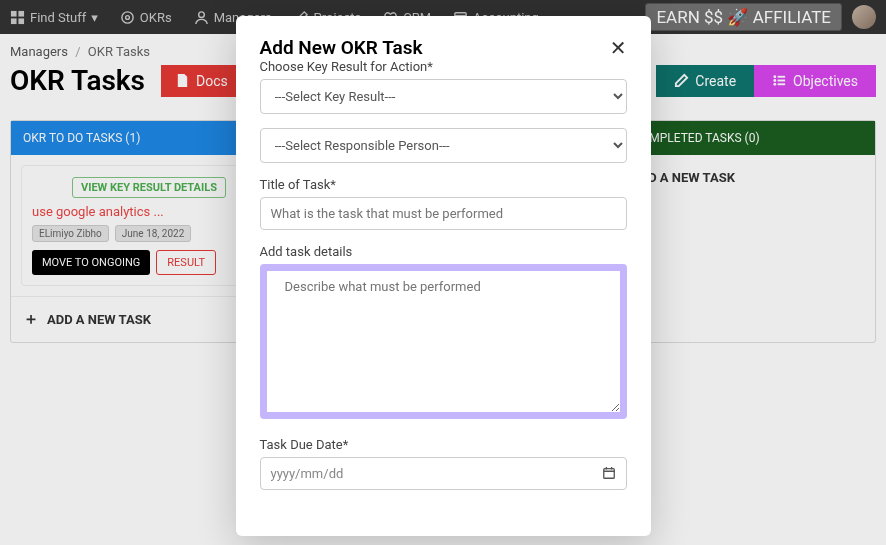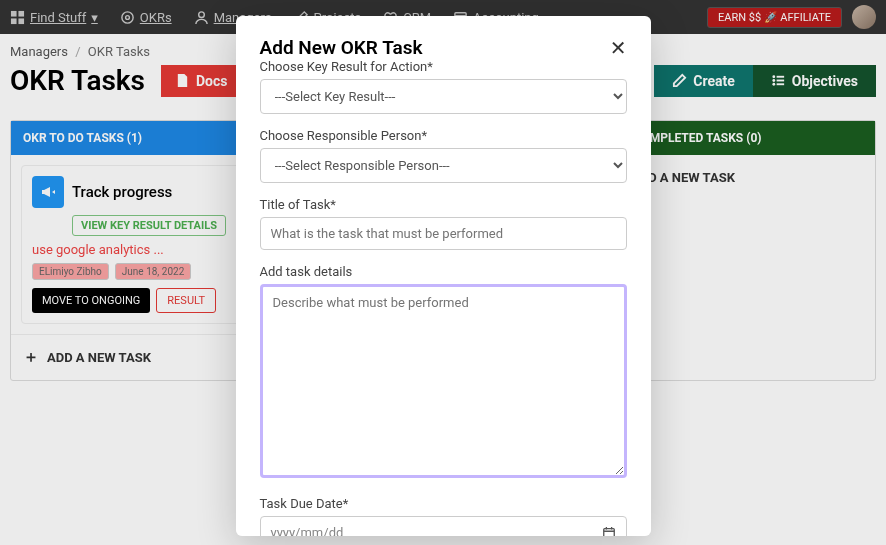--- a/index.html
+++ b/index.html
@@ -1,80 +1,80 @@
 <!DOCTYPE html>
 <html><head>
   <meta charset="utf-8">
   <style>
     * { box-sizing: border-box; margin: 0; padding: 0; font-family: -apple-system, BlinkMacSystemFont, "Segoe UI", Roboto, sans-serif; }
     body { width: 886px; height: 545px; background: #fff; position: relative; overflow: hidden; }
     
     
     .topnav { height: 34px; background: #333; display: flex; align-items: center; padding: 0 10px; color: #ccc; font-size: 13px; }
-    .topnav-left { display: flex; align-items: center; gap: 22px; text-decoration: underline; }
+    .topnav-left { display: flex; align-items: center; gap: 22px; }
     .topnav-item { display: flex; align-items: center; gap: 5px; cursor: pointer; }
     .topnav-right { margin-left: auto; display: flex; align-items: center; gap: 10px; }
-    .affiliate-btn { background: #b91c1c; border: 1px solid #555; padding: 3px 10px; border-radius: 3px; font-size: 11px; color: #fff; cursor: pointer; }
+    .affiliate-btn { background: #737373; border: 1px solid #555; padding: 3px 10px; border-radius: 3px; font-size: 17px; color: #fff; cursor: pointer; }
     .avatar { width: 24px; height: 24px; border-radius: 50%; background: linear-gradient(135deg,#c9b8a8,#8a7565); }
     
     
     .breadcrumb { padding: 10px 10px 5px; font-size: 13px; color: #666; }
     .breadcrumb a { color: #555; text-decoration: none; }
     .breadcrumb .sep { margin: 0 4px; color: #aaa; }
     
     
     .page-header { display: flex; align-items: center; padding: 0 10px 8px; gap: 6px; }
     .page-title { font-size: 28px; font-weight: 600; flex: 0 0 auto; margin-right: 10px; }
-    .btn { display: inline-flex; align-items: center; gap: 6px; padding: 8px 14px; font-size: 14px; font-weight: 700; border: none; cursor: pointer; color: #fff; }
+    .btn { display: inline-flex; align-items: center; gap: 6px; padding: 8px 14px; font-size: 14px; font-weight: 400; border: none; cursor: pointer; color: #fff; }
     .btn-docs { background: #e53935; }
     .btn-video { background: #4caf50; }
     .btn-google { background: #fff; border: 1px solid #ccc; width: 32px; height: 33px; padding: 0; display: inline-flex; justify-content: center; align-items: center; }
     .header-right { margin-left: auto; display: flex; }
     .btn-create { background: #0f766e; padding: 8px 18px; }
-    .btn-objectives { background: #14532d; padding: 8px 18px; }
+    .btn-objectives { background: #d946ef; padding: 8px 18px; }
     
     
     .columns { display: flex; gap: 10px; padding: 15px 10px; }
     .col { flex: 1; border: 1px solid #ddd; border-radius: 3px; min-height: 200px; background: #fff; }
-    .col-header { padding: 10px 12px; color: #fff; font-size: 12px; font-weight: 700; display: flex; align-items: center; justify-content: space-between; }
+    .col-header { padding: 10px 12px; color: #fff; font-size: 12px; font-weight: 400; display: flex; align-items: center; justify-content: space-between; }
     .col-header.todo { background: #1e88e5; }
     .col-header.ongoing { background: #9c27b0; }
     .col-header.completed { background: #1b5e20; }
     .badge-wrap { display: flex; gap: 4px; }
     .badge { width: 16px; height: 16px; border-radius: 50%; display: inline-flex; align-items: center; justify-content: center; font-size: 10px; line-height: 1; }
     .badge.blue { background: #1565c0; color: #fff; }
     .badge.yellow { background: #d4a017; color: #fff; }
     
     
     .task-card { margin: 10px; padding: 10px; border: 1px solid #eee; border-radius: 4px; }
     .task-card-head { display: flex; align-items: center; gap: 8px; margin-bottom: 6px; }
     .task-icon { width: 32px; height: 32px; background: #2196f3; border-radius: 4px; display: flex; align-items: center; justify-content: center; color: #fff; }
     .task-title { font-size: 15px; font-weight: 500; }
     .view-kr { display: inline-block; border: 1px solid #81c784; color: #4caf50; font-size: 11px; padding: 3px 8px; border-radius: 3px; margin-left: 40px; margin-bottom: 6px; cursor: pointer; font-weight: bold; }
     .task-desc { font-size: 13px; color: #ef4444; margin-left: 0; margin-bottom: 6px; }
     .task-meta { display: flex; gap: 6px; margin-bottom: 8px; }
-    .pill { font-size: 10px; padding: 2px 6px; border: 1px solid #ccc; border-radius: 3px; background: #fca5a5; color: #666; }
+    .pill { font-size: 10px; padding: 2px 6px; border: 1px solid #ccc; border-radius: 3px; background: #e5e5e5; color: #666; }
     .task-actions { display: flex; gap: 6px; }
     .move-btn { background: #000000; color: #fff; font-size: 11px; padding: 5px 10px; border: none; border-radius: 3px; cursor: pointer; }
     .delete-btn { background: #fff; color: #e53935; border: 1px solid #e53935; font-size: 11px; padding: 5px 10px; border-radius: 3px; cursor: pointer; }
     
     .add-task { display: flex; align-items: center; gap: 8px; padding: 12px; font-size: 13px; font-weight: 700; color: #333; cursor: pointer; }
     .col > .add-task { border-top: 1px solid #eee; }
     .add-task.standalone { border-top: none; }
     
     
     .overlay { position: absolute; inset: 0; background: rgba(0,0,0,0.08); display: flex; justify-content: center; }
     .modal { width: 415px; background: #fff; border-radius: 6px; box-shadow: 0 10px 40px rgba(0,0,0,0.2); margin-top: 16px; padding: 20px 24px 18px; max-height: 520px; overflow: auto; }
     .modal-head { display: flex; justify-content: space-between; }
     .modal-title { font-size: 19px; font-weight: 600; }
     .modal-close { font-size: 20px; cursor: pointer; color: #333; background: none; border: none; line-height: 1; }
     .form-label { font-size: 13px; color: #444; margin-bottom: 5px; display: block; }
     .form-control { width: 100%; padding: 8px 10px; border: 1px solid #ccc; border-radius: 4px; font-size: 13px; color: #555; margin-bottom: 14px; background: #fff; }
-    .form-textarea { width: 100%; height: 194px; padding: 8px 10px; border: 3px solid #c4b5fd; border-radius: 4px; font-size: 13px; resize: vertical; margin-bottom: 14px; }
-    .date-input { display: flex; align-items: flex-end; justify-content: space-between; }
+    .form-textarea { width: 100%; height: 155px; padding: 8px 18px; border: 7px solid #c4b5fd; border-radius: 4px; font-size: 13px; resize: vertical; margin-bottom: 14px; }
+    .date-input { display: flex; align-items: flex-start; justify-content: space-between; }
     
     .icon-svg { width: 15px; height: 15px; }
   </style>
 </head>
 <body>
 
 <div class="topnav">
   <div class="topnav-left">
     <div class="topnav-item">
       <svg class="icon-svg" viewBox="0 0 16 16" fill="currentColor">
@@ -176,28 +176,20 @@
   </div>
 </div>
 
 <div class="columns">
 
   <div class="col">
     <div class="col-header todo">
       <span>OKR TO DO TASKS (1)</span>
     </div>
     <div class="task-card">
-      <div class="task-card-head">
-        <div class="task-icon">
-          <svg width="16" height="16" viewBox="0 0 16 16" fill="currentColor">
-              <path d="M2 6v4h2l6 3V3L4 6H2zm10 2l3-2v4l-3-2z"></path>
-            </svg>
-        </div>
-        <div class="task-title">Track progress</div>
-      </div>
       <div class="view-kr">VIEW KEY RESULT DETAILS</div>
       <div class="task-desc">use google analytics ...</div>
       <div class="task-meta">
         <span class="pill">ELimiyo Zibho</span>
         <span class="pill">June 18, 2022</span>
       </div>
       <div class="task-actions">
         <button class="move-btn">MOVE TO ONGOING</button>
         <button class="delete-btn">RESULT</button>
       </div>
@@ -240,21 +232,20 @@
       <button class="modal-close">
         <span>✕</span>
       </button>
     </div>
 
     <label class="form-label">Choose Key Result for Action*</label>
     <select class="form-control">
       <option>---Select Key Result---</option>
     </select>
 
-    <label class="form-label">Choose Responsible Person*</label>
     <select class="form-control">
       <option>---Select Responsible Person---</option>
     </select>
 
     <label class="form-label">Title of Task*</label>
     <input type="text" class="form-control" placeholder="What is the task that must be performed" style="">
 
     <label class="form-label">Add task details</label>
     <textarea class="form-textarea" placeholder="Describe what must be performed" style=""></textarea>
 

